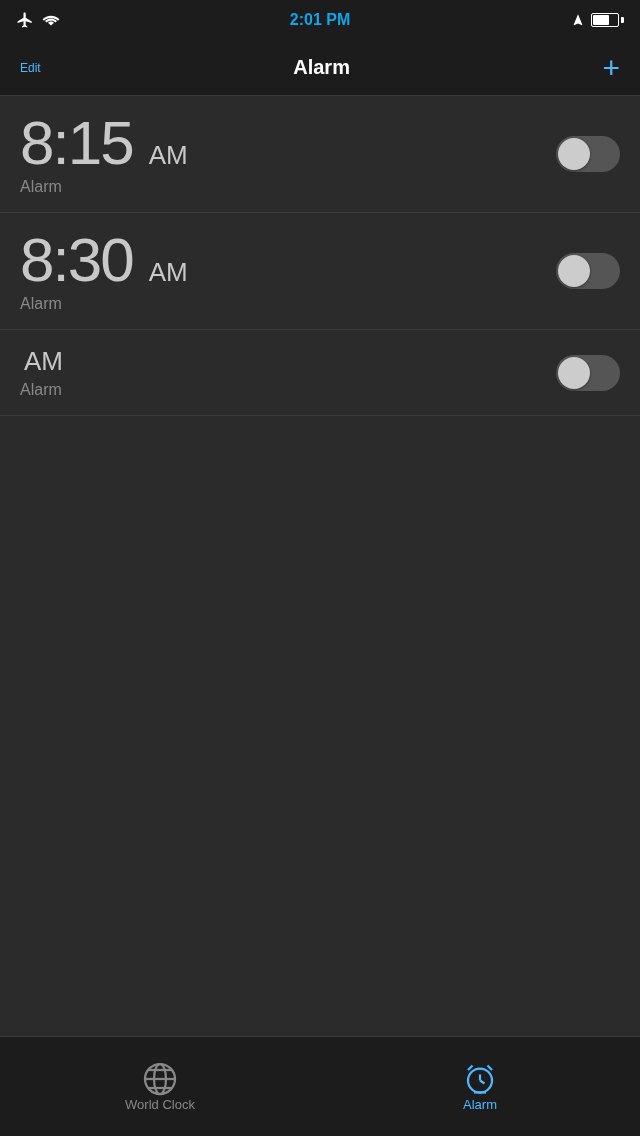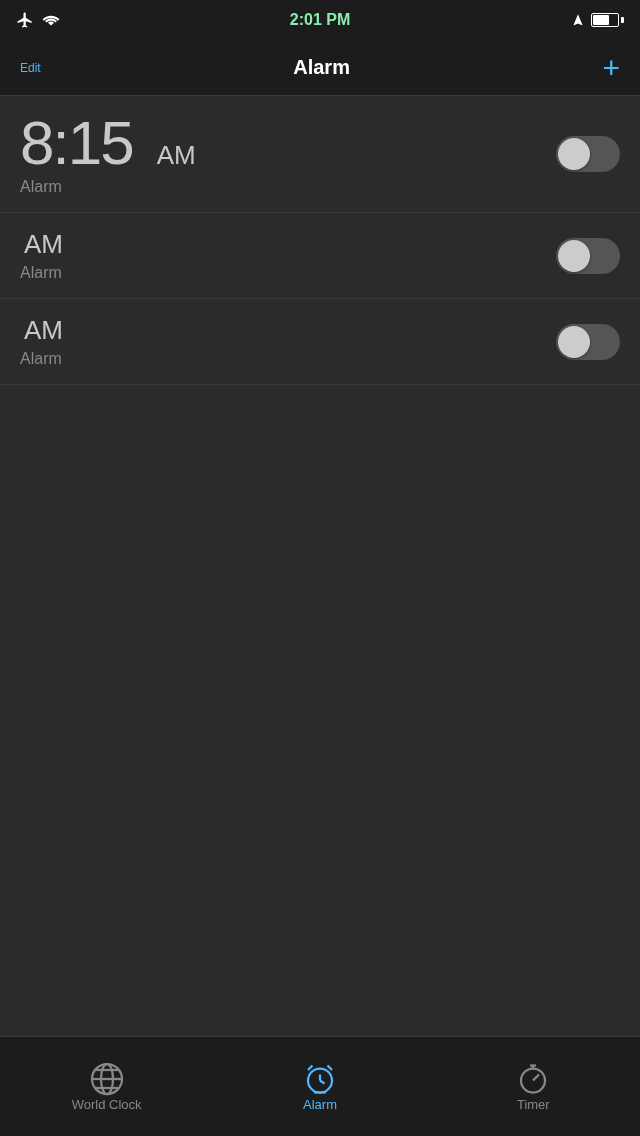--- a/index.html
+++ b/index.html
@@ -28,21 +28,21 @@
       display: flex;
       align-items: center;
       gap: 8px;
     }
     .status-time {
       position: absolute;
       left: 50%;
       transform: translateX(-50%);
       font-size: 16px;
       font-weight: 600;
-      color: #86efac;
+      color: #0ea5e9;
     }
     .status-right {
       display: flex;
       align-items: center;
       gap: 6px;
     }
 
     
     .icon-airplane {
       width: 18px;
@@ -132,21 +132,21 @@
     }
 
     .alarm-info {
       display: flex;
       flex-direction: column;
     }
 
     .alarm-time {
       display: flex;
       align-items: baseline;
-      gap: 20px;
+      gap: 12px;
     }
 
     .alarm-time-main {
       font-size: 62px;
       font-weight: 100;
       color: #c8c8c8;
       line-height: 1;
       letter-spacing: -2px;
     }
 
@@ -282,20 +282,21 @@
       <span class="alarm-label">Alarm</span>
     </div>
     <div class="toggle">
       <div class="toggle-thumb"></div>
     </div>
   </div>
 
   <div class="alarm-item">
     <div class="alarm-info">
       <div class="alarm-time">
+        <span class="alarm-time-main">8:30</span>
         <span class="alarm-time-period">AM</span>
       </div>
       <span class="alarm-label">Alarm</span>
     </div>
     <div class="toggle">
       <div class="toggle-thumb"></div>
     </div>
   </div>
 
   <div class="alarm-item">
@@ -336,25 +337,14 @@
         <line x1="4" y1="6" x2="7" y2="3"></line>
         <line x1="20" y1="6" x2="17" y2="3"></line>
 
         <path d="M8 21h8"></path>
       </svg>
     </div>
     <span class="tab-label" style="color:#4db8ff">Alarm</span>
   </div>
 
 
-  <div class="tab-item">
-    <div class="tab-icon">
-      <svg viewBox="0 0 24 24" style="fill:none;stroke:#888;stroke-width:1.5">
-        <circle cx="12" cy="13" r="8"></circle>
-        <line x1="12" y1="13" x2="16" y2="9"></line>
-        <line x1="12" y1="5" x2="12" y2="3"></line>
-        <line x1="10" y1="3" x2="14" y2="3"></line>
-      </svg>
-    </div>
-    <span class="tab-label">Timer</span>
-  </div>
 
 </div>
 
 </body></html>

